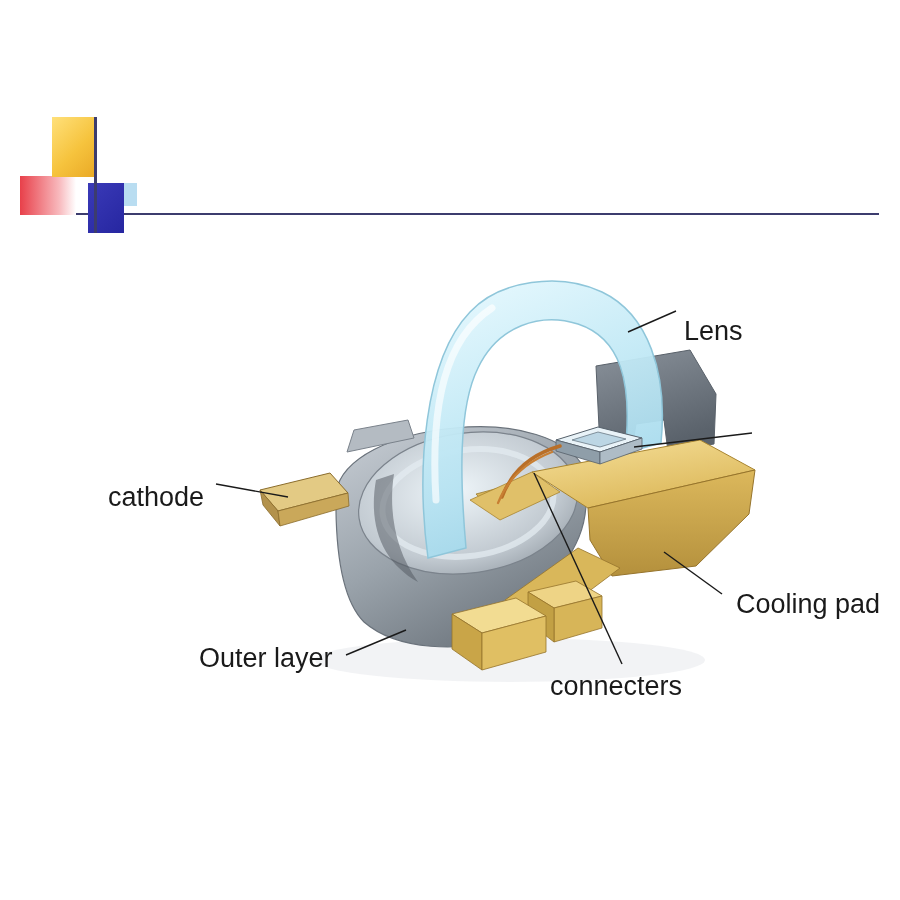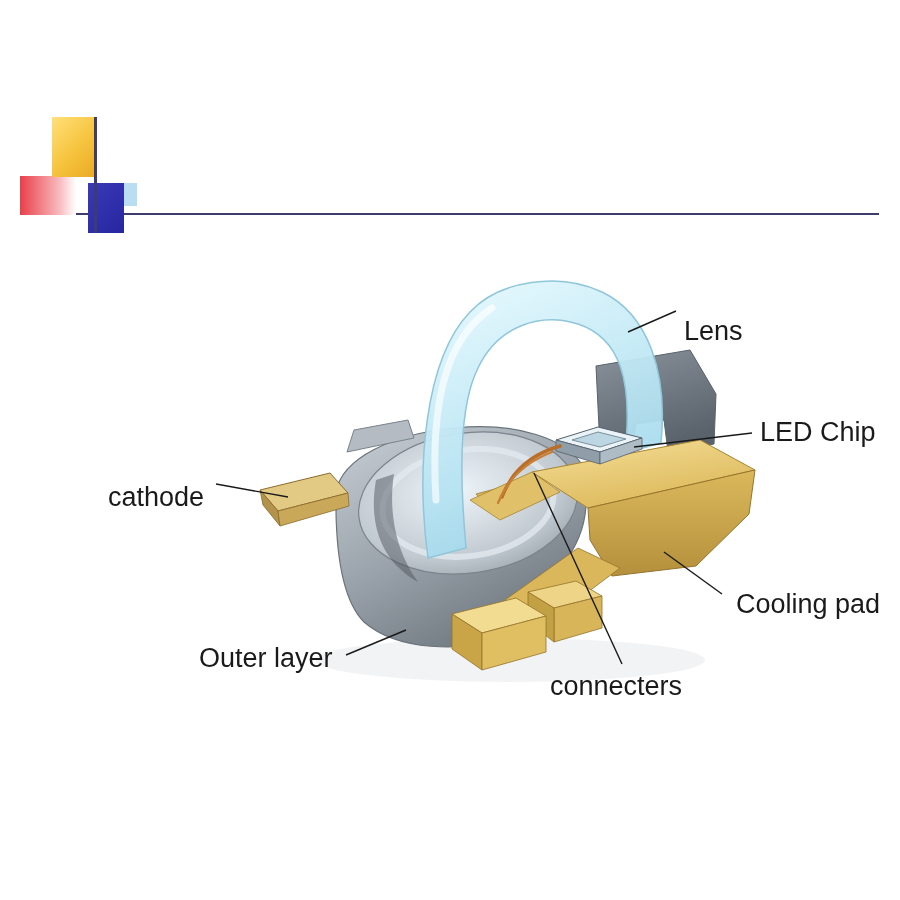--- a/index.html
+++ b/index.html
@@ -163,19 +163,18 @@
       <line x1="628" y1="332" x2="676" y2="311"></line>
       <line x1="634" y1="447" x2="752" y2="433"></line>
       <line x1="216" y1="484" x2="288" y2="497"></line>
       <line x1="664" y1="552" x2="722" y2="594"></line>
       <line x1="346" y1="655" x2="406" y2="630"></line>
       <line x1="534" y1="473" x2="622" y2="664"></line>
     </g>
   </svg>
 
   <div class="diagram-label lbl-lens">Lens</div>
-  <div class="diagram-label lbl-chip">LED Chip</div>
   <div class="diagram-label lbl-cathode">cathode</div>
   <div class="diagram-label lbl-cooling">Cooling pad</div>
   <div class="diagram-label lbl-connecters">connecters</div>
   <div class="diagram-label lbl-outer">Outer layer</div>
 
 </div>
 
 </body></html>

